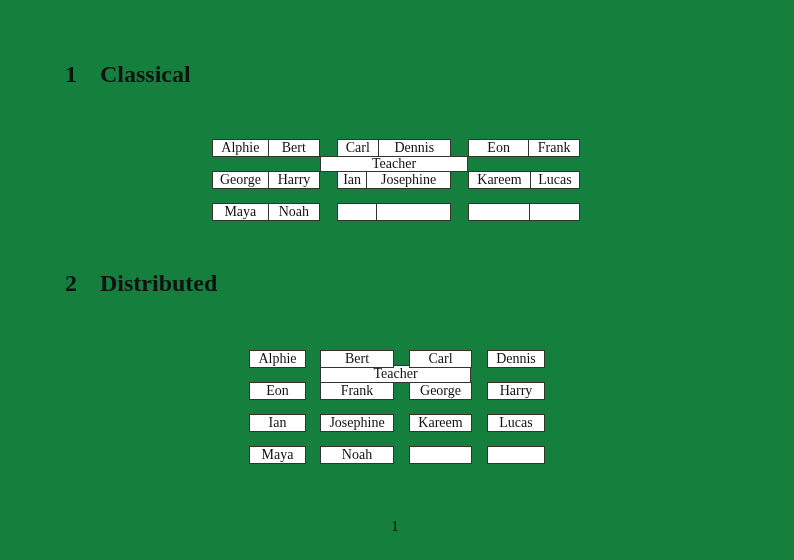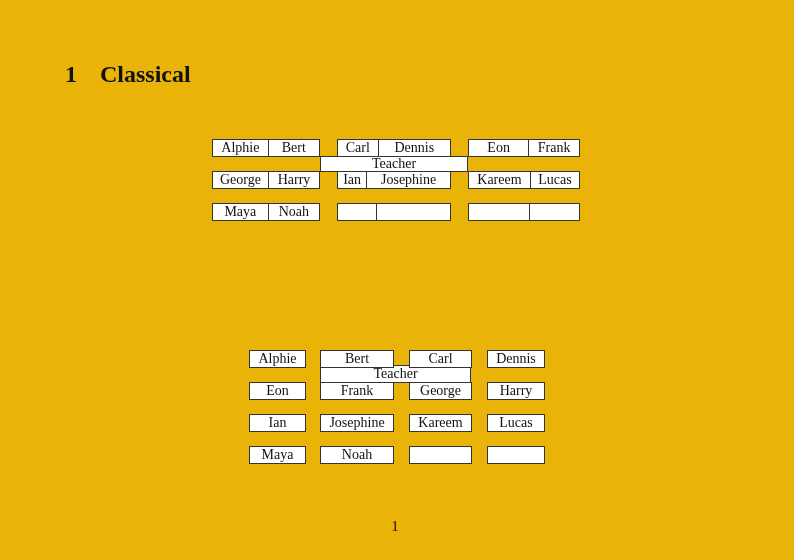--- a/index.html
+++ b/index.html
@@ -1,18 +1,18 @@
 <!DOCTYPE html>
 <html><head>
 <meta charset="utf-8">
 <style>
   * { margin:0; padding:0; box-sizing:border-box; }
   html,body { background:#ffffff; }
   #page {
-    position:relative; width:794px; height:560px; background:#eab308;
+    position:relative; width:794px; height:560px; background:#15803d;
     font-family:"Liberation Serif","DejaVu Serif",serif; color:#111111;
     overflow:hidden;
   }
   .section-heading { position:absolute; font-weight:bold; font-size:24px; line-height:24px; white-space:nowrap; }
   .sec-num { display:inline-block; min-width:35px; }
   .teacher-box, .desk, .sbox { position:absolute; border:1px solid #333333; background:#ffffff; }
   .teacher-box { display:flex; align-items:center; justify-content:center; font-size:14px; line-height:14px;margin-top:48px; }
   .desk { display:flex; }
   .seat { display:flex; align-items:center; justify-content:center; font-size:14px; line-height:14px; height:100%; flex:1; overflow:hidden; white-space:nowrap; }
   .seat-l { flex:none; border-right:1px solid #333333; }
@@ -62,20 +62,23 @@
   </div>
   <div class="desk" style="left:337px; top:203px; width:114px; height:18px;">
     <div class="seat seat-l" style="width:35.1%;"></div>
     <div class="seat"></div>
   </div>
   <div class="desk" style="left:468px; top:203px; width:112px; height:18px;">
     <div class="seat seat-l" style="width:55.4%;"></div>
     <div class="seat"></div>
   </div>
 
+  <div class="section-heading" style="left:65px; top:271px;">
+    <span class="sec-num">2</span><span class="sec-title">Distributed</span>
+  </div>
 
   <div class="teacher-box" style="left:320px; top:317px; width:151px; height:18px;">Teacher</div>
 
   <div class="sbox" style="left:249px; top:350px; width:57px; height:18px;">Alphie</div>
   <div class="sbox" style="left:320px; top:350px; width:74px; height:18px;">Bert</div>
   <div class="sbox" style="left:409px; top:350px; width:63px; height:18px;">Carl</div>
   <div class="sbox" style="left:487px; top:350px; width:58px; height:18px;">Dennis</div>
 
   <div class="sbox" style="left:249px; top:382px; width:57px; height:18px;">Eon</div>
   <div class="sbox" style="left:320px; top:382px; width:74px; height:18px;">Frank</div>

